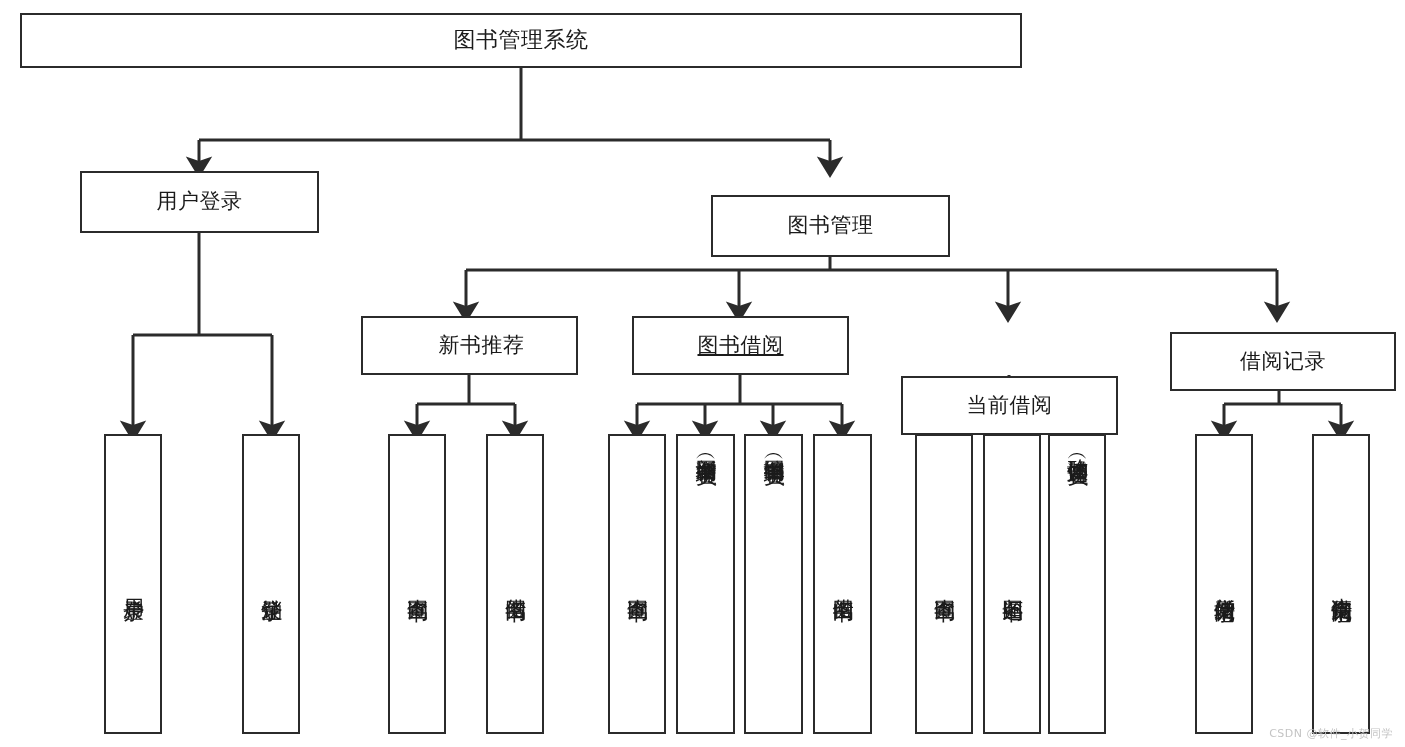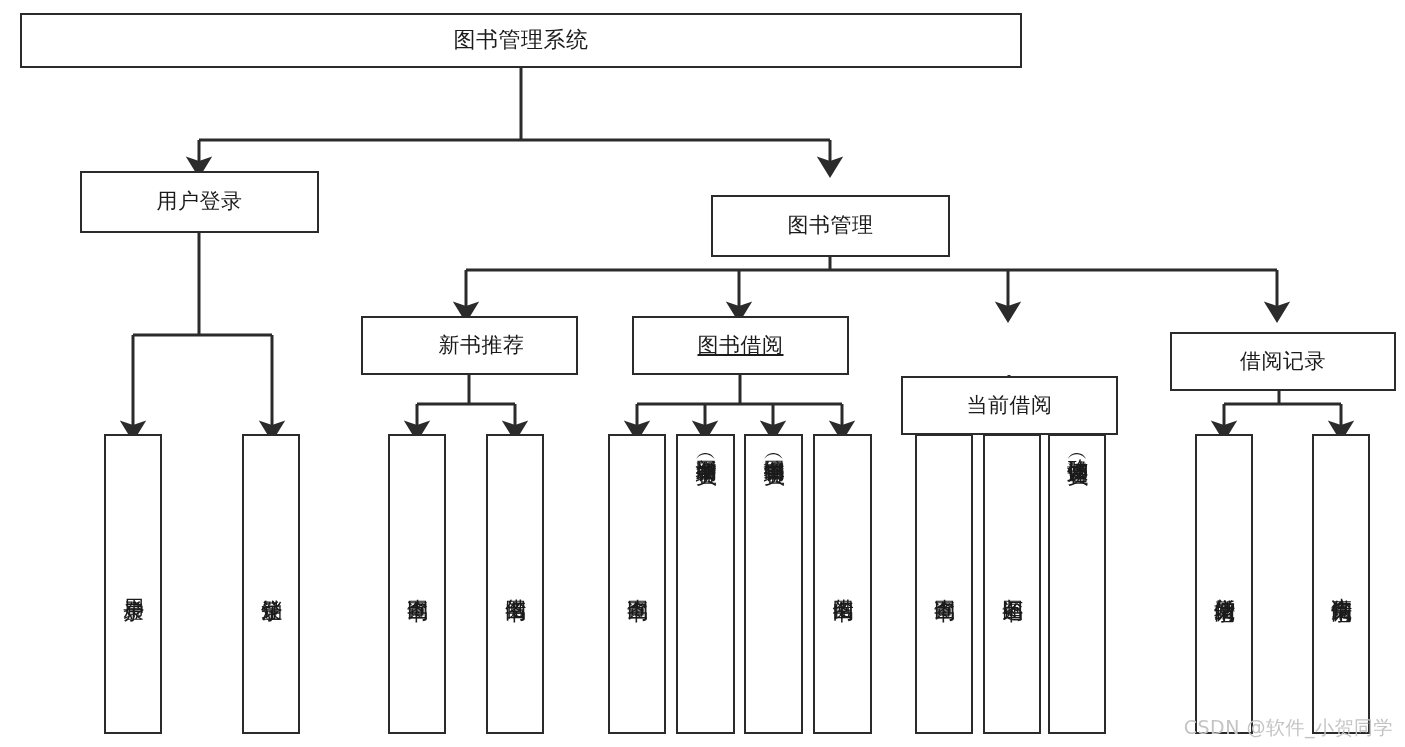--- a/index.html
+++ b/index.html
@@ -57,21 +57,21 @@
     text-align: center;
   }
   .node-v.vcenter {
     align-items: center;
     padding-top: 0;
   }
   #watermark {
     position: absolute;
     right: 12px;
     bottom: 6px;
-    font-size: 19px;
+    font-size: 11px;
     color: #c4c4c4;
     white-space: nowrap;
     letter-spacing: 0.5px;
   }
 </style>
 </head>
 <body>
 
 <div id="canvas">
 

